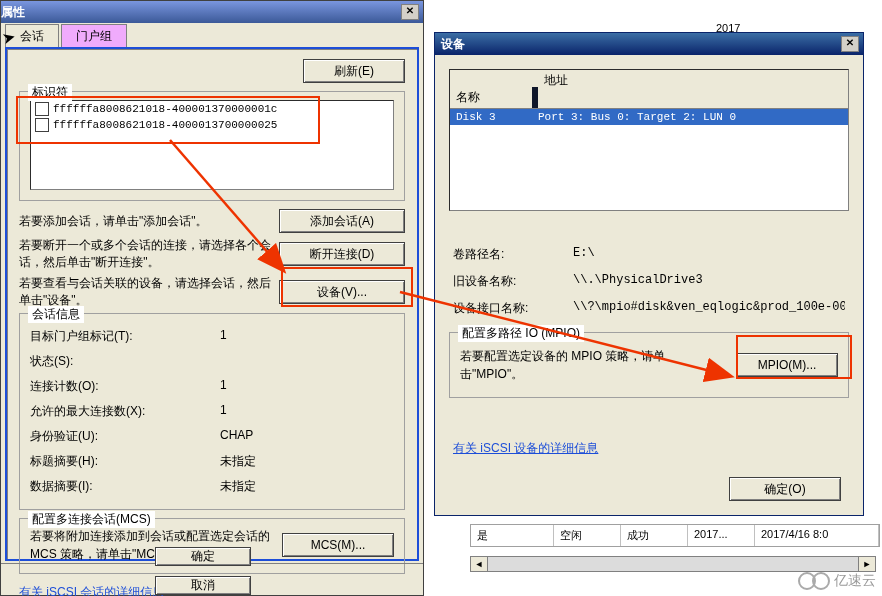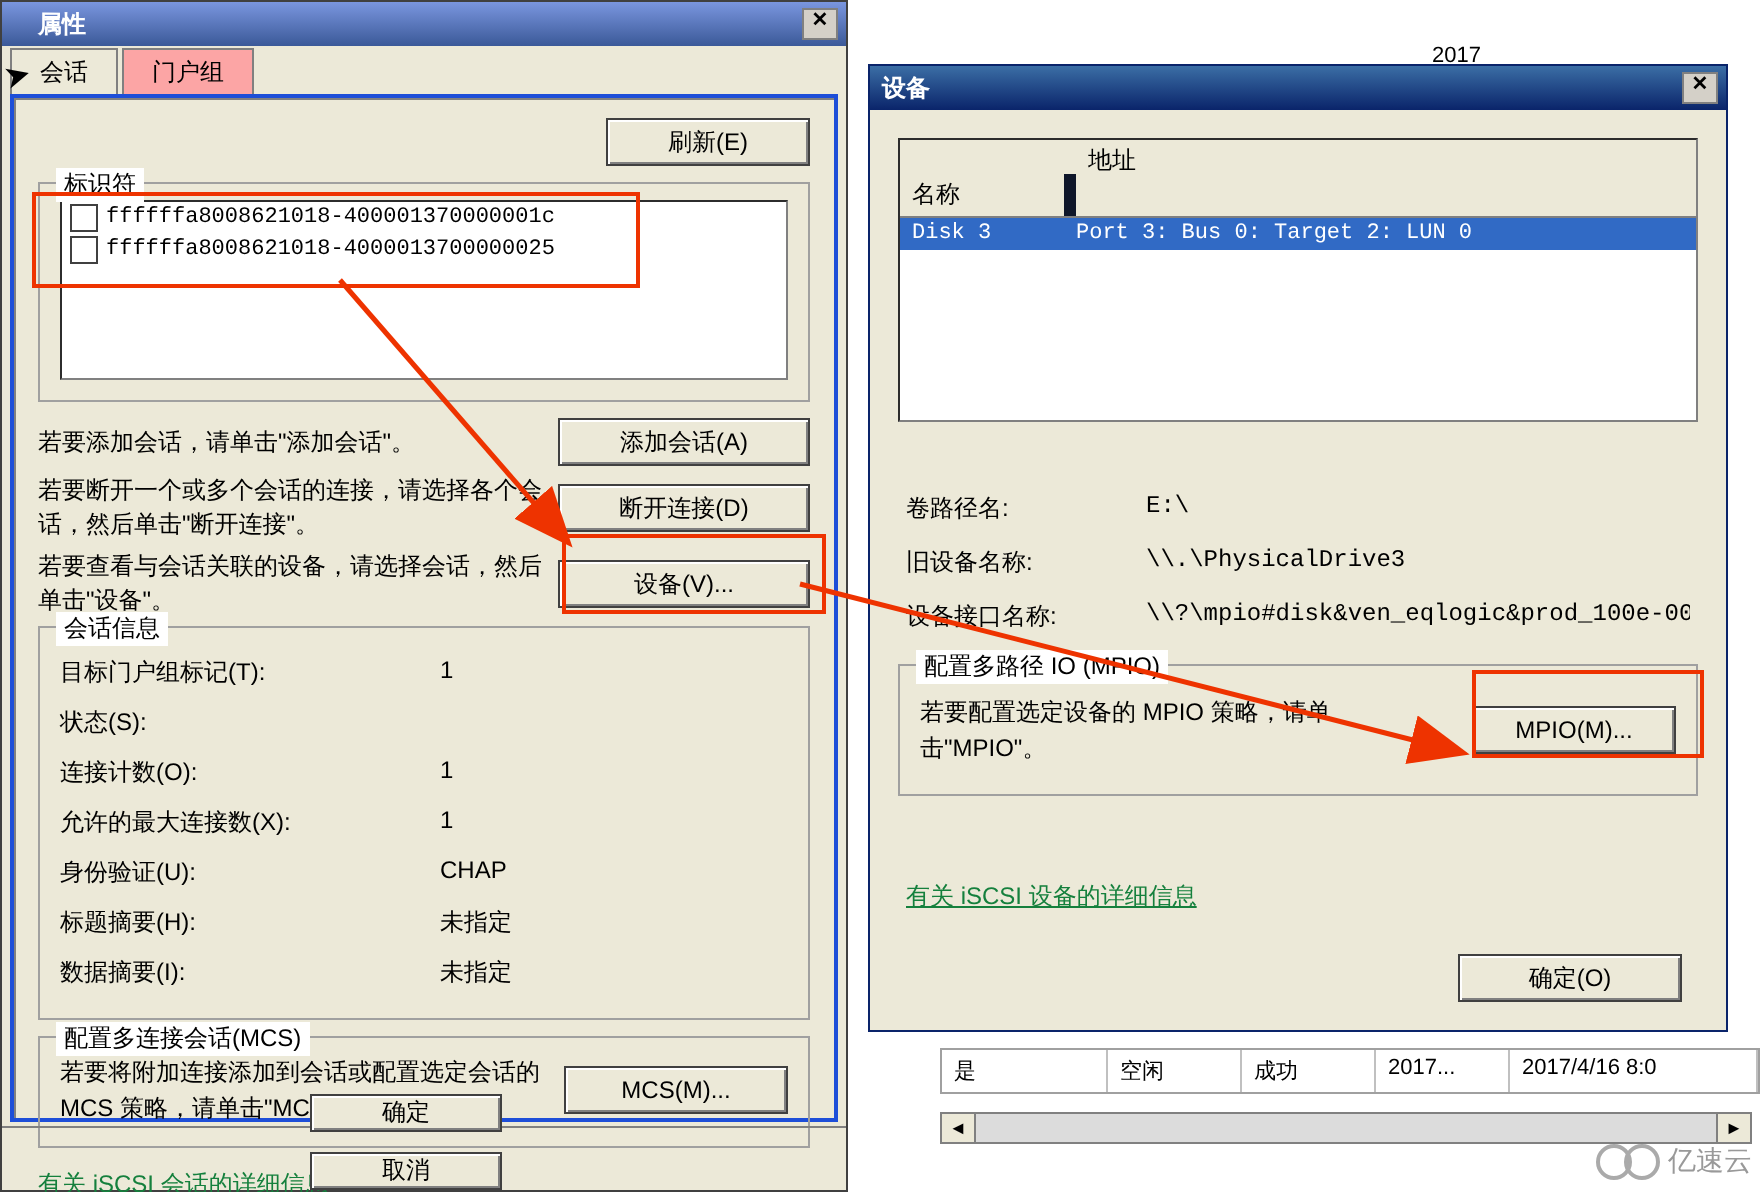--- a/index.html
+++ b/index.html
@@ -26,21 +26,21 @@
     background: #ece9d8;
     border: 1px solid #404040;
     box-sizing: border-box;
   }
   .titlebar {
     height: 22px;
     background: linear-gradient(#7a96df, #3b5998);
     color: #fff;
     display: flex;
     align-items: center;
-    padding: 0 4px 0 18px;
+    padding: 0 4px 0 0;
     font-weight: bold;
     font-size: 12px;
   }
   .titlebar .spacer { flex: 1; }
   .close-x {
     width: 16px; height: 14px;
     background: #d4d0c8;
     border: 1px solid #808080;
     color: #000;
     font-size: 10px;
@@ -50,21 +50,21 @@
   }
   .tabs {
     display: flex;
     border-bottom: 1px solid #808080;
     margin: 0 4px 0 4px;
   }
   .tab {
     padding: 3px 14px;
     border: 1px solid #808080;
     border-bottom: none;
-    background: #fca5a5;
+    background: #f0abfc;
     margin-right: 2px;
     position: relative;
     top: 1px;
     cursor: pointer;
   }
   .tab.active {
     background: #ece9d8;
     border-bottom: 1px solid #ece9d8;
   }
   .body-left {
@@ -147,21 +147,21 @@
     display: flex;
     padding: 4px 0;
   }
   .info-grid .r .k { width: 190px; }
   .info-grid .r .v { flex: 1; }
 
   .fs.mcs { margin-top: 4px; }
   .mcs-inner { display: flex; gap: 10px; align-items: center; }
   .mcs-inner .txt { flex: 1; line-height: 1.5; }
 
-  .link { color: #15803d; text-decoration: underline; cursor: pointer; }
+  .link { color: #1d4ed8; text-decoration: underline; cursor: pointer; }
 
   .dlg-footer-left {
     position: absolute;
     left: 0; right: 0; bottom: 0;
     height: 32px;
     display: flex;
     justify-content: flex-end;
     align-items: center;
     gap: 10px;
     padding-right: 18px;

